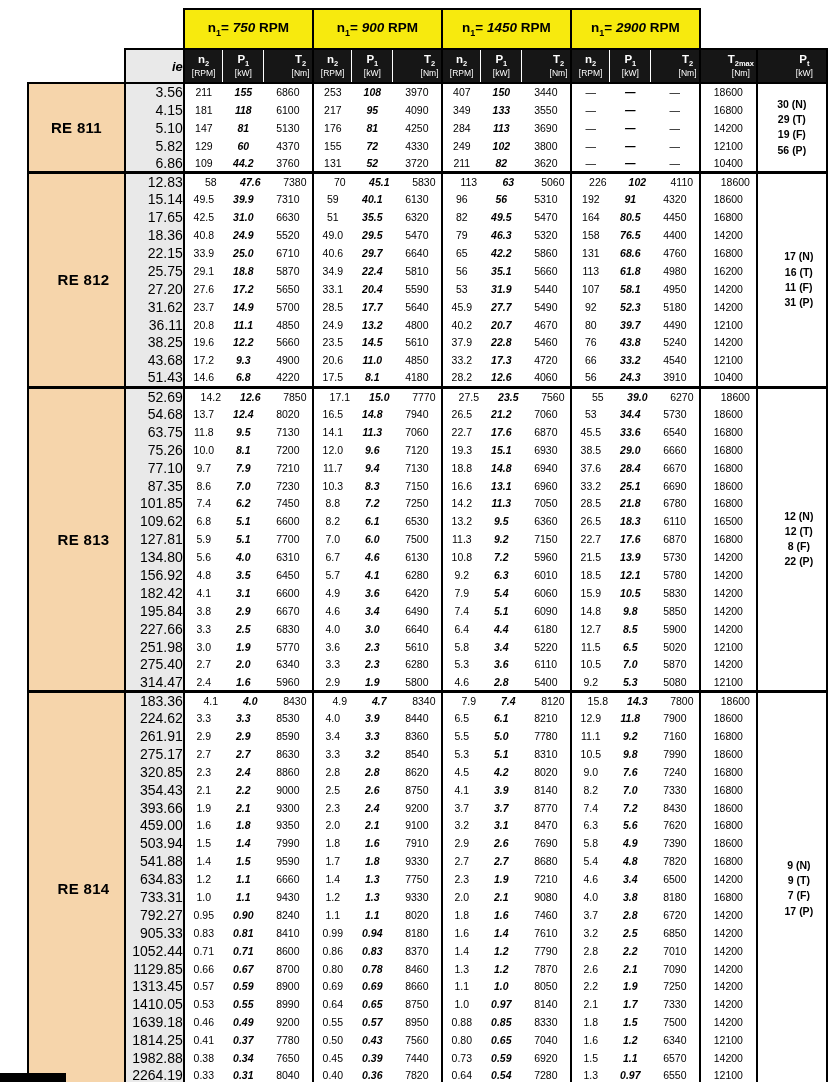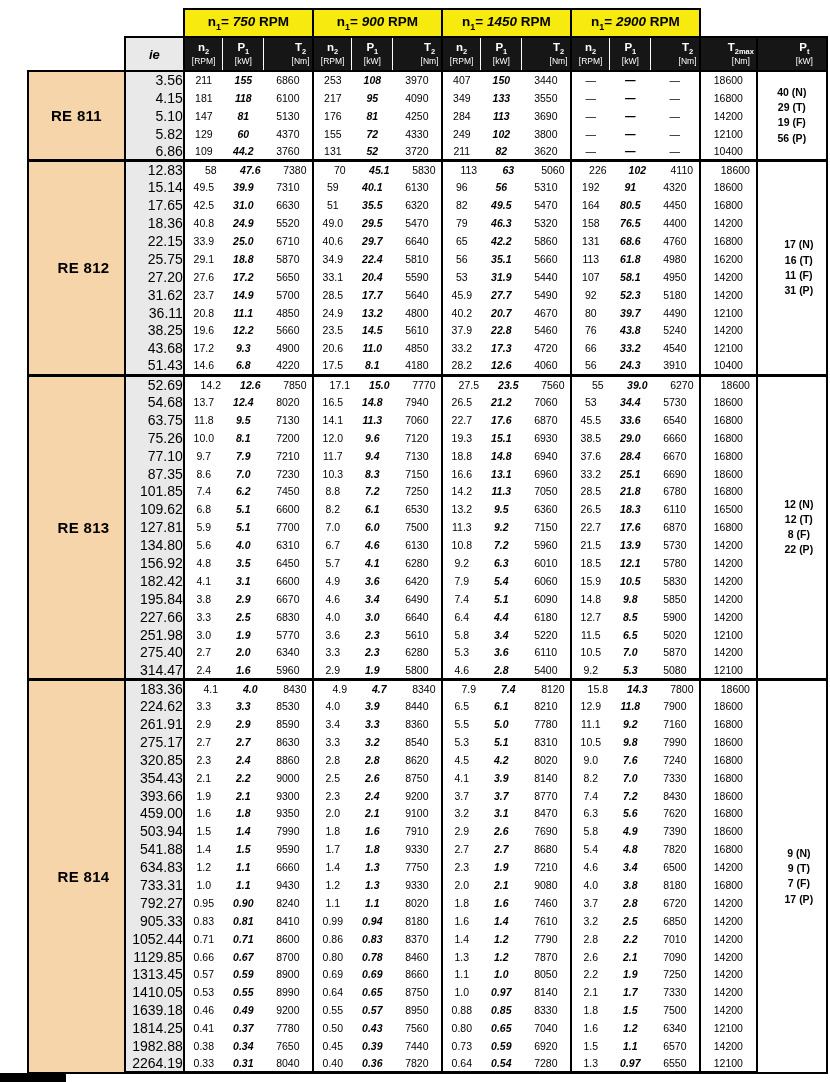--- a/index.html
+++ b/index.html
@@ -22,31 +22,31 @@
   col.c-p1    { width: 41px; }
   col.c-t2    { width: 49px; }
   col.c-tmax  { width: 57px; }
   col.c-pt    { width: 70px; }
 
   
   .spacer { background: #fff; border: none; }
   th.yellow {
     background: #f7ea0e;
     border: 2px solid #000;
-    height: 28px;
+    height: 40px;
     font-size: 13.5px; font-weight: 600; color: #000;
     text-align: center; vertical-align: middle;
   }
   th.yellow .rpm-val { font-weight: 800; font-style: italic; }
   th.yellow sub { font-size: 9px; }
   th.ie-head {
     background: #e9e9e9;
     border: 2px solid #000;
     font-size: 13px; font-weight: 700; font-style: italic;
-    text-align: center; vertical-align: middle;
+    text-align: right; vertical-align: middle;
   }
   th.dark {
     background: #161616; color: #fff;
     border: 1px solid #fff;
     border-bottom: 2px solid #000;
     height: 34px;
     text-align: center; vertical-align: middle;
     font-size: 11.5px; font-weight: 700;
     line-height: 1.15;
   }
@@ -162,21 +162,21 @@
           <td class="val p1">108</td>
           <td class="val grp-end">3970</td>
           <td class="val">407</td>
           <td class="val p1">150</td>
           <td class="val grp-end">3440</td>
           <td class="val">—</td>
           <td class="val p1">—</td>
           <td class="val grp-end">—</td>
           <td class="tmax">18600</td>
           <td class="pt" rowspan="5">
-            <div class="pt-line">40 (N)</div>
+            <div class="pt-line">30 (N)</div>
             <div class="pt-line">29 (T)</div>
             <div class="pt-line">19 (F)</div>
             <div class="pt-line">56 (P)</div>
           </td>
         </tr>
         <tr class="body-row">
           <td class="ie">4.15</td>
           <td class="val">181</td>
           <td class="val p1">118</td>
           <td class="val grp-end">6100</td>

